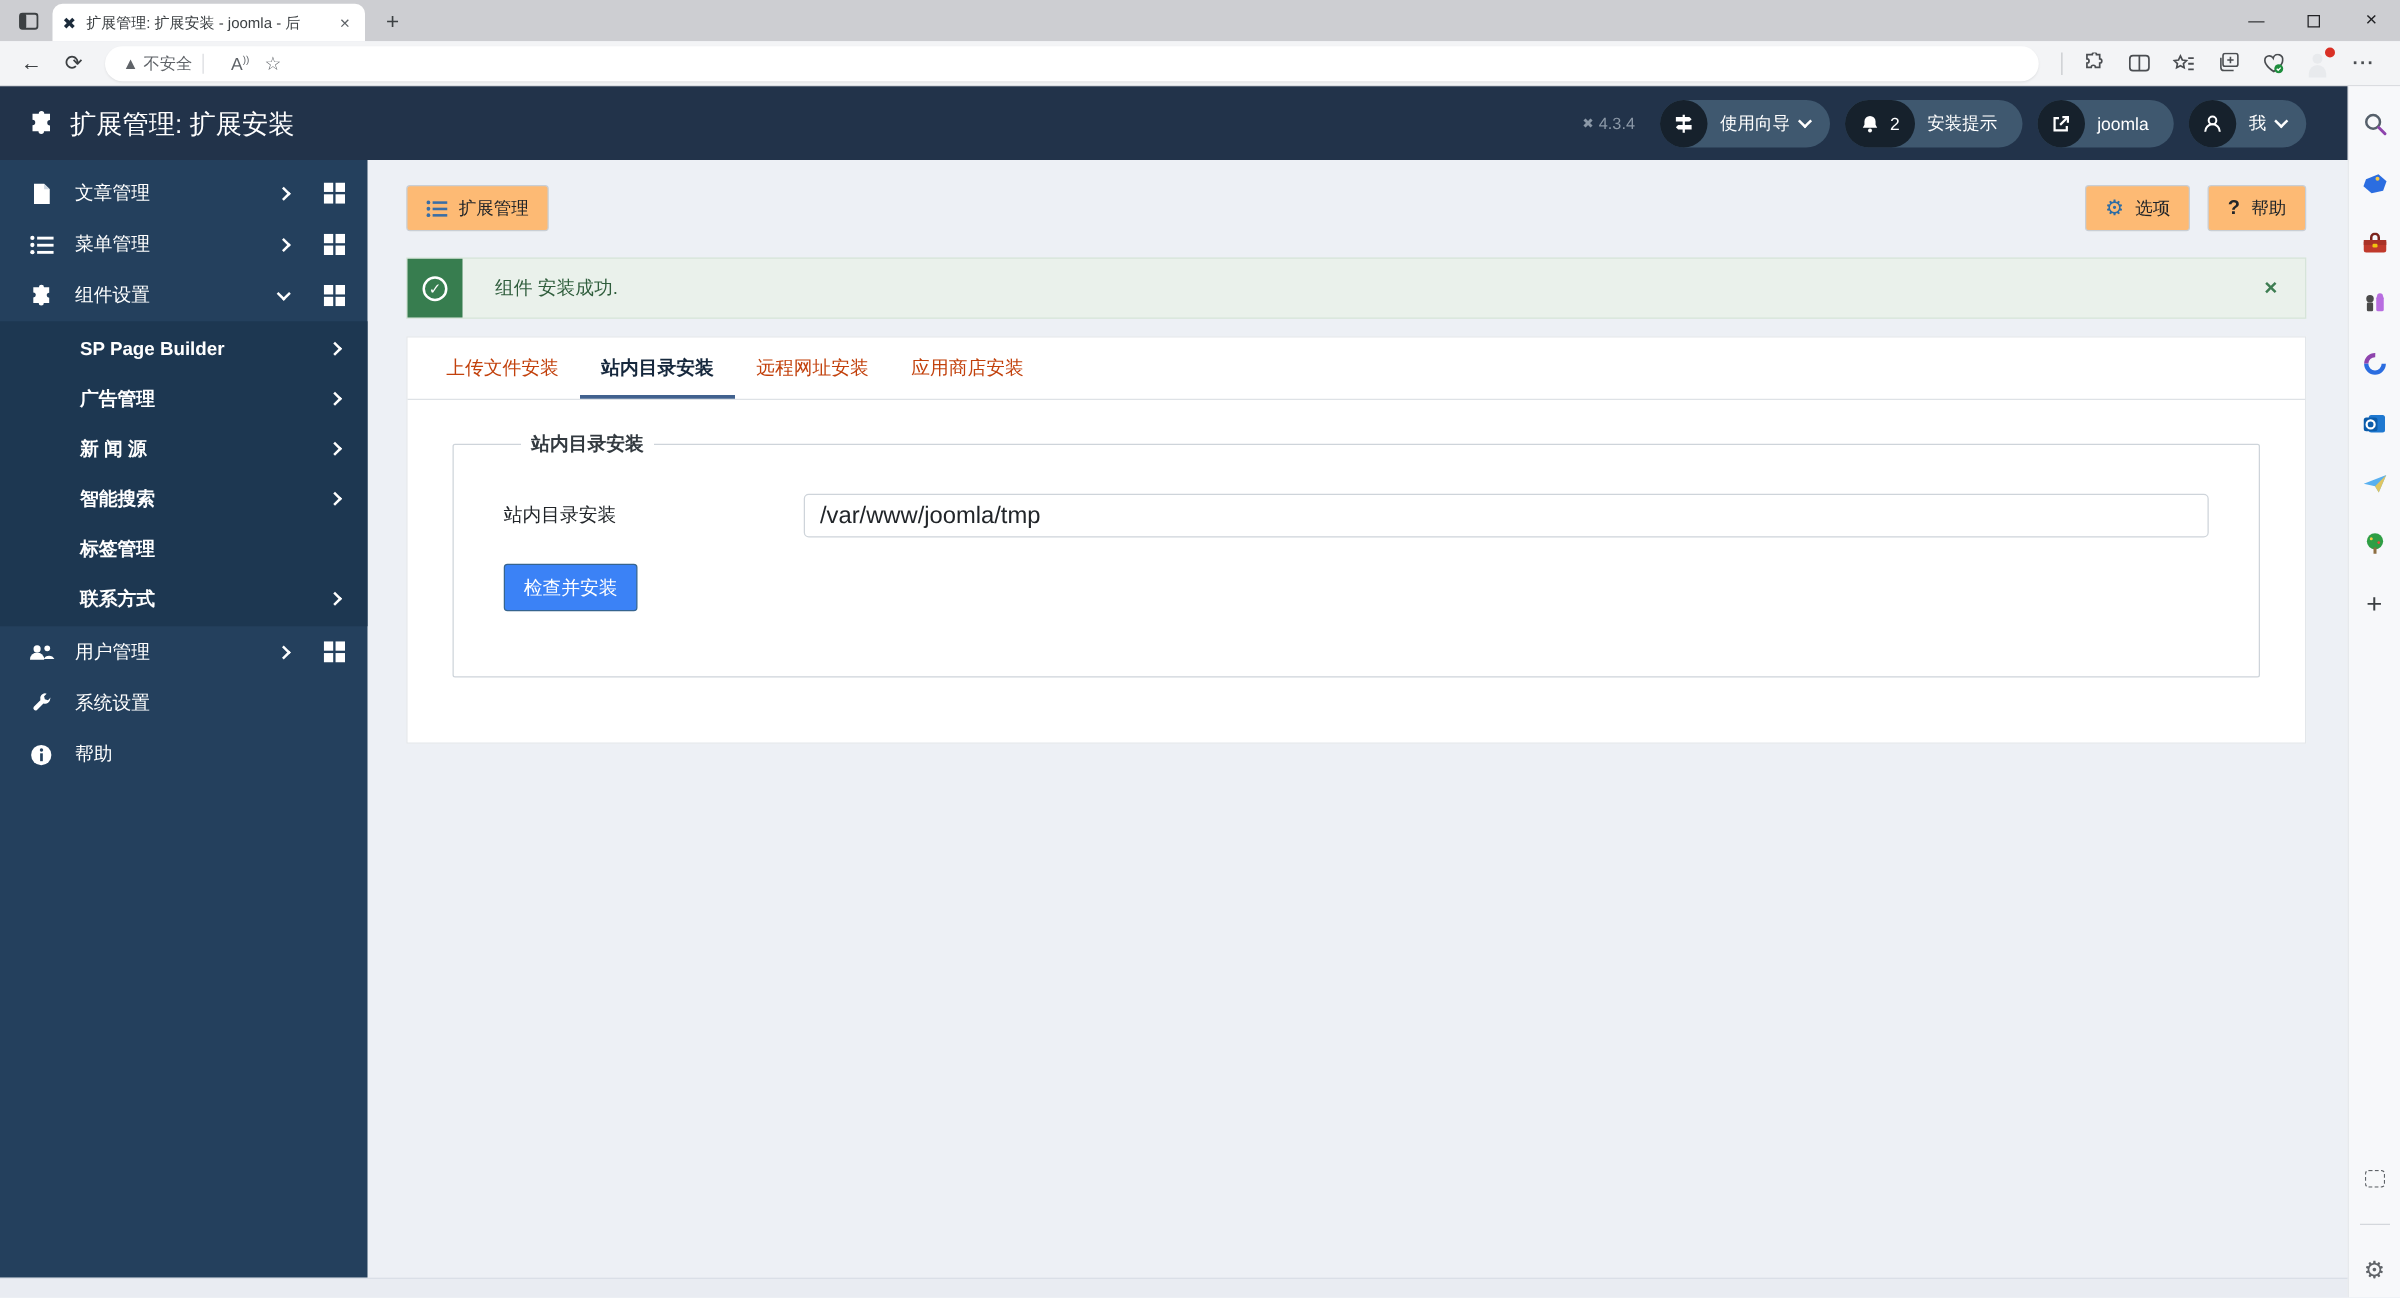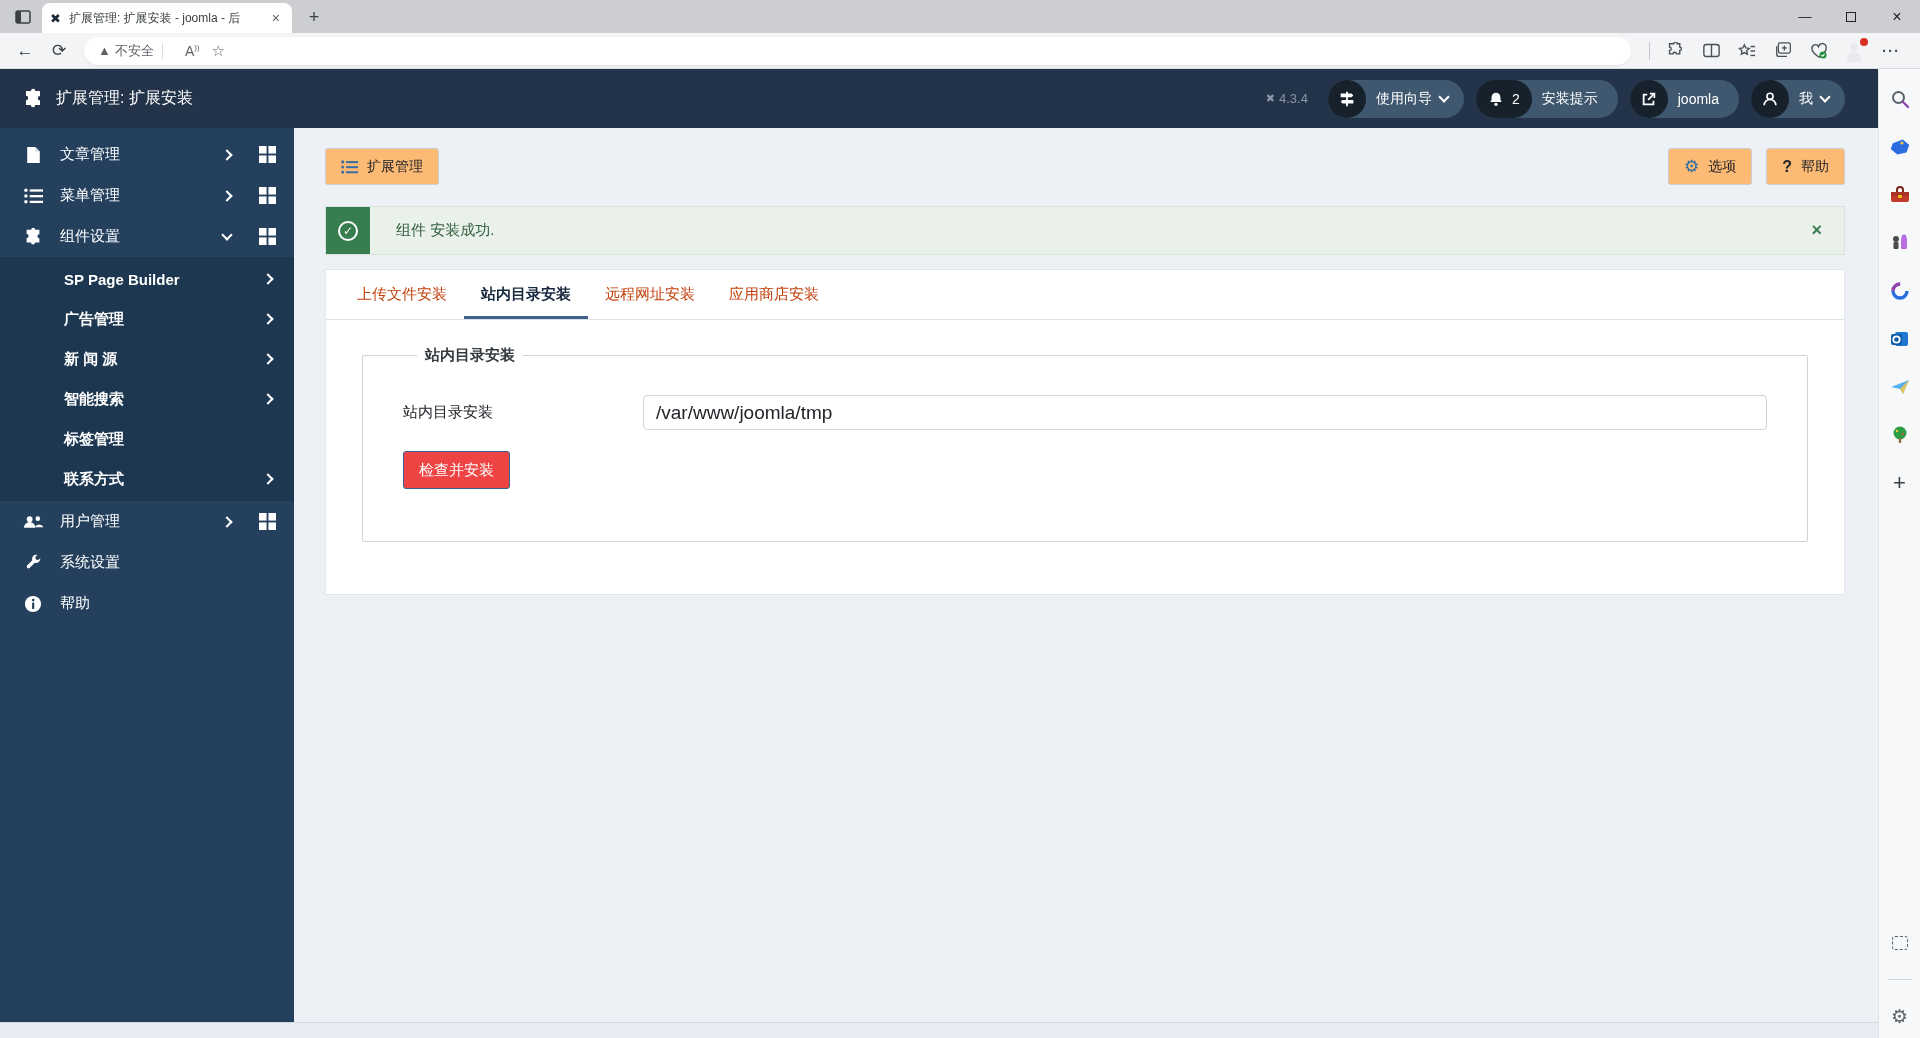--- a/index.html
+++ b/index.html
@@ -72,21 +72,21 @@
     background:#edf0f5; }
   .j-header { position:absolute; top:0; left:0; right:0; height:59px;
     background:#22334a; display:flex; align-items:center; }
   .logo-band { width:294px; height:59px; background:#2d4b6b; display:flex;
     align-items:center; padding-left:20px; gap:10px; border-radius:0 0 6px 0; }
   .logo-mark { color:#ffffff; }
   .logo-text { color:#ffffff; font-size:26px; letter-spacing:.5px; }
   .logo-sup { font-size:10px; vertical-align:super; }
   .page-title-wrap { display:flex; align-items:center; gap:12px; margin-left:22px;
     color:#ffffff; }
-  .page-title { font-size:16px; font-weight:500; }
+  .page-title { font-size:21px; font-weight:500; }
   .hdr-right { margin-left:auto; display:flex; align-items:center; gap:12px;
     padding-right:33px; }
   .hdr-version { color:#8b98a7; font-size:13px; display:flex; align-items:center;
     gap:4px; margin-right:8px; }
   .pill { height:38px; border-radius:19px; background:#3f586f; display:flex;
     align-items:center; padding-right:14px; color:#ffffff; font-size:14px; }
   .pill-icon-c { width:38px; height:38px; border-radius:50%; background:#16212c;
     display:flex; align-items:center; justify-content:center; color:#fff; }
   .pill-icon-wide { height:38px; border-radius:19px; background:#16212c;
     display:flex; align-items:center; justify-content:center; color:#fff;
@@ -147,21 +147,21 @@
   .tabpanel { padding:26px 36px 50px; }
   fieldset { border:1px solid #ced4da; border-radius:2px;
     padding:30px 40px 52px 40px; }
   legend { font-size:15px; font-weight:700; color:#333a40; padding:0 8px;
     margin-left:14px; }
   .form-row { display:flex; align-items:center; }
   .form-label { width:240px; font-size:15px; color:#212529; }
   .form-input { flex:1; height:35px; border:1px solid #ced4da; border-radius:4px;
     font-size:19px; color:#212529; padding:0 12px; max-width:1128px;
     font-family:Liberation Sans, sans-serif; }
-  .btn-primary { margin-top:21px; background:#ef4444; color:#ffffff;
+  .btn-primary { margin-top:21px; background:#3b82f6; color:#ffffff;
     border:1px solid #36648f; border-radius:3px; height:38px; padding:0 15px;
     font-size:15px; display:inline-flex; align-items:center; }
 
   svg { display:block; }
 </style>
 </head>
 <body>
 
 <div class="tabstrip">
   <div class="vtab-btn">

